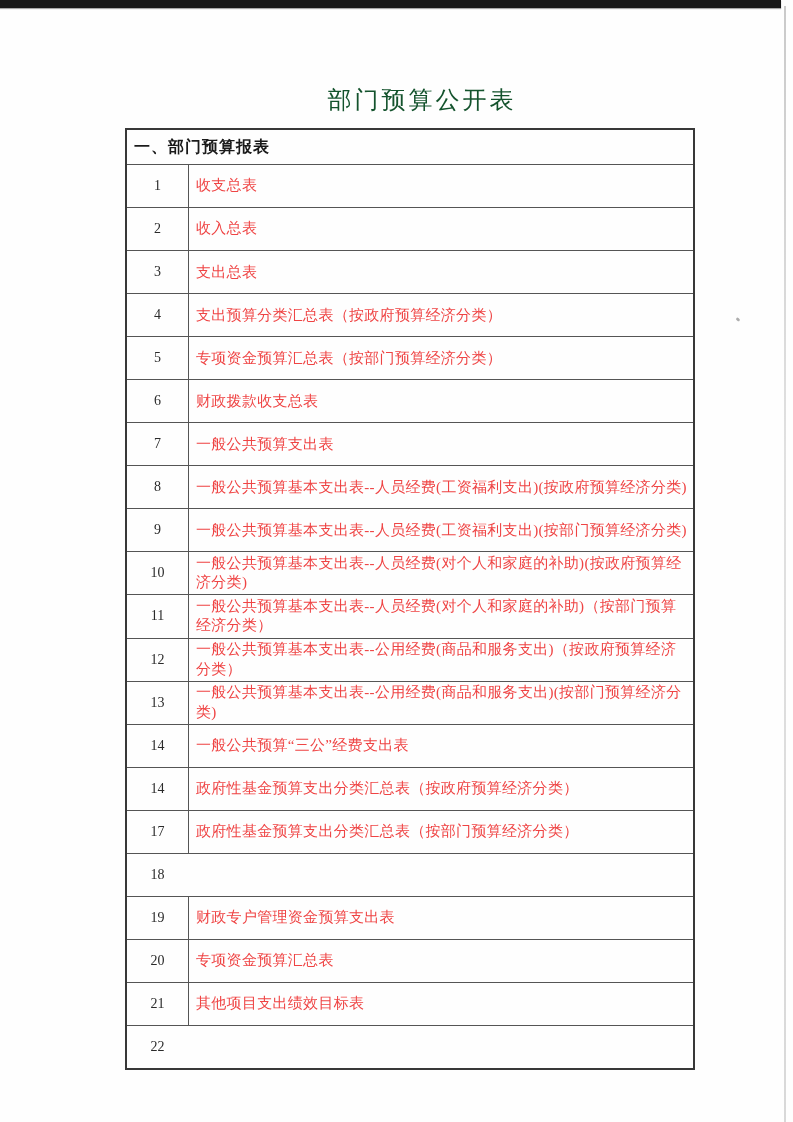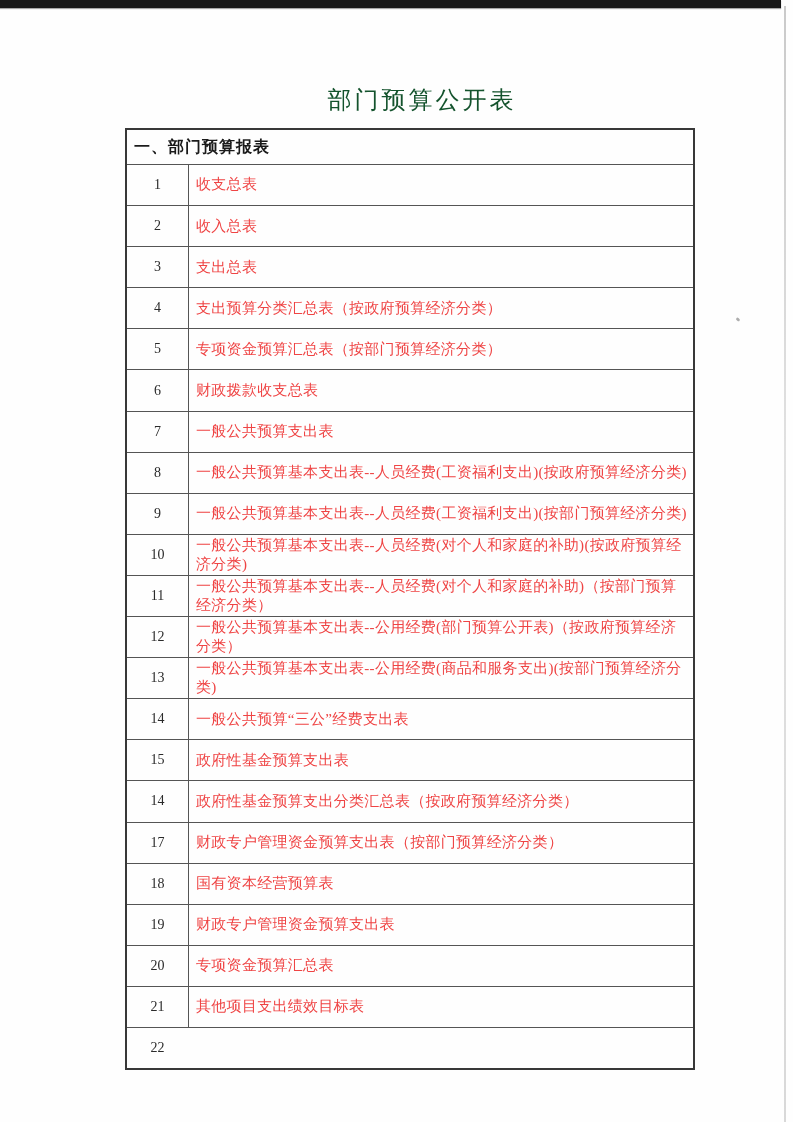--- a/index.html
+++ b/index.html
@@ -155,45 +155,40 @@
         <div class="row">
           <div class="cell-no">10</div>
           <div class="cell-name">一般公共预算基本支出表--人员经费(对个人和家庭的补助)(按政府预算经济分类)</div>
         </div>
         <div class="row">
           <div class="cell-no">11</div>
           <div class="cell-name">一般公共预算基本支出表--人员经费(对个人和家庭的补助)（按部门预算经济分类）</div>
         </div>
         <div class="row">
           <div class="cell-no">12</div>
-          <div class="cell-name">一般公共预算基本支出表--公用经费(部门预算公开表)（按政府预算经济分类）</div>
+          <div class="cell-name">一般公共预算基本支出表--公用经费(商品和服务支出)（按政府预算经济分类）</div>
         </div>
         <div class="row">
           <div class="cell-no">13</div>
           <div class="cell-name">一般公共预算基本支出表--公用经费(商品和服务支出)(按部门预算经济分类)</div>
         </div>
         <div class="row">
           <div class="cell-no">14</div>
           <div class="cell-name">一般公共预算“三公”经费支出表</div>
         </div>
         <div class="row">
-          <div class="cell-no">15</div>
-          <div class="cell-name">政府性基金预算支出表</div>
-        </div>
-        <div class="row">
           <div class="cell-no">14</div>
           <div class="cell-name">政府性基金预算支出分类汇总表（按政府预算经济分类）</div>
         </div>
         <div class="row">
           <div class="cell-no">17</div>
-          <div class="cell-name">财政专户管理资金预算支出表（按部门预算经济分类）</div>
+          <div class="cell-name">政府性基金预算支出分类汇总表（按部门预算经济分类）</div>
         </div>
         <div class="row">
           <div class="cell-no">18</div>
-          <div class="cell-name">国有资本经营预算表</div>
         </div>
         <div class="row">
           <div class="cell-no">19</div>
           <div class="cell-name">财政专户管理资金预算支出表</div>
         </div>
         <div class="row">
           <div class="cell-no">20</div>
           <div class="cell-name">专项资金预算汇总表</div>
         </div>
         <div class="row">

